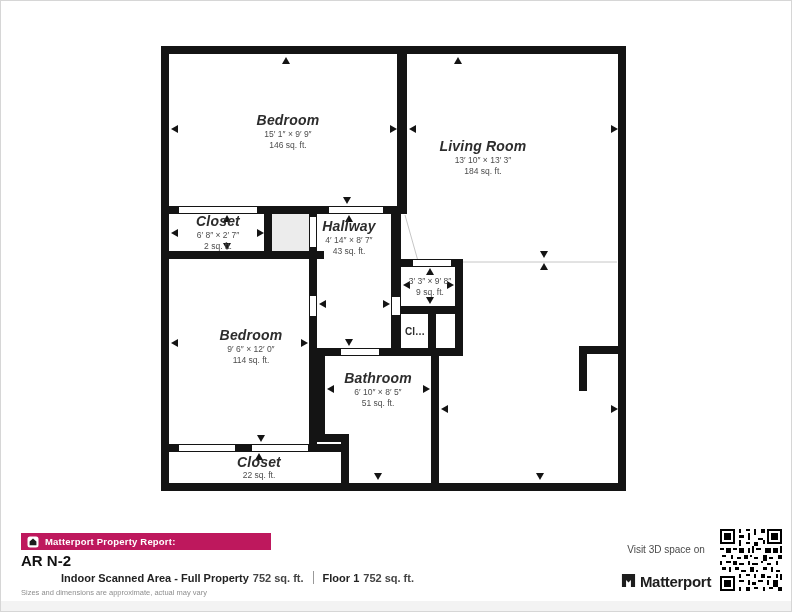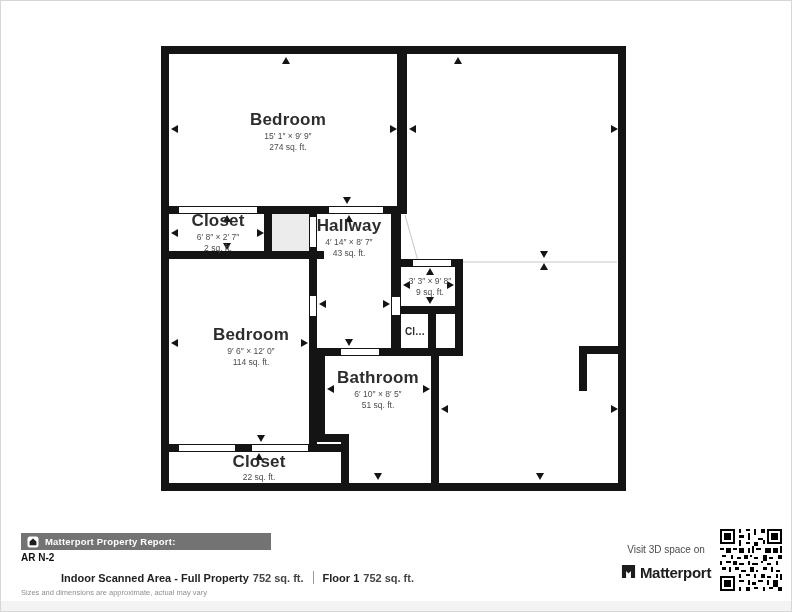--- a/index.html
+++ b/index.html
@@ -14,41 +14,41 @@
   .gap{position:absolute;background:#ffffff;box-sizing:border-box;}
   .gap.h{border-top:1.5px solid #141414;border-bottom:1.5px solid #141414;}
   .gap.v{border-left:1.5px solid #141414;border-right:1.5px solid #141414;}
   .gray-room{position:absolute;background:#ececec;}
   .ar{position:absolute;width:0;height:0;border:4px solid transparent;}
   .ar.l{border-right:7px solid #141414;border-left:0;}
   .ar.r{border-left:7px solid #141414;border-right:0;}
   .ar.u{border-bottom:7px solid #141414;border-top:0;}
   .ar.d{border-top:7px solid #141414;border-bottom:0;}
   .room-label{position:absolute;transform:translate(-50%,-50%);text-align:center;white-space:nowrap;}
-  .rn{font-weight:bold;font-size:17px;color:#2d2d2d;letter-spacing:.2px;}
+  .rn{font-weight:bold;font-size:14px;color:#2d2d2d;letter-spacing:.2px;font-style:italic;}
   .rd{font-size:8.5px;color:#4d4d4d;line-height:1.35;margin-top:1px;}
   .ra{font-size:8.5px;color:#4d4d4d;line-height:1.35;}
   .rn:empty,.rd:empty,.ra:empty{display:none;}
   .cl-label{position:absolute;transform:translate(-50%,-50%);font-weight:bold;font-size:10px;color:#2d2d2d;}
   .faint{position:absolute;left:0;top:0;pointer-events:none;}
   
   .report-bar{
-    position:absolute;left:20px;top:532px;width:250px;height:17px;background:#737373;
+    position:absolute;left:20px;top:532px;width:250px;height:17px;background:#be185d;
     display:flex;align-items:center;padding-left:6px;box-sizing:border-box;
   }
   .report-bar-title{color:#ffffff;font-size:9.5px;font-weight:bold;margin-left:6px;letter-spacing:.2px;}
-  .property-name{position:absolute;left:20px;top:551px;font-size:10px;font-weight:bold;color:#111;}
+  .property-name{position:absolute;left:20px;top:551px;font-size:15px;font-weight:bold;color:#111;}
   .stats{position:absolute;left:20px;top:570px;font-size:11px;color:#333;display:flex;align-items:center;padding-left:40px;}
   .stats .lbl{font-weight:bold;color:#222;}
   .stats .val{margin-left:4px;color:#444;font-weight:bold;}
   .stats .sep{display:inline-block;width:1px;height:13px;background:#999;margin:0 9px;}
   .disclaimer{position:absolute;left:20px;top:587px;font-size:7.5px;color:#8f8f8f;}
   .visit{position:absolute;left:608px;top:543px;width:114px;text-align:center;}
   .visit-line{font-size:10px;color:#4a4a4a;}
-  .brand-row{display:flex;justify-content:center;margin-top:9px;}
+  .brand-row{display:flex;justify-content:center;margin-top:18px;}
   .brand-name{font-size:15px;font-weight:bold;color:#1d1d1d;margin-left:4px;letter-spacing:-.3px;}
   .qr{position:absolute;left:719px;top:528px;width:62px;height:62px;}
 </style>
 </head>
 <body>
 
 <div class="canvas">
 
   <svg class="faint" width="792" height="612">
     <line x1="404" y1="214" x2="417" y2="260" stroke="#c6c6c6" stroke-width="1"></line>
@@ -118,21 +118,26 @@
       <div class="ar d" style="left: 373px; top: 472px;"></div>
       <div class="ar l" style="left: 440px; top: 404px;"></div>
       <div class="ar r" style="left: 610px; top: 404px;"></div>
       <div class="ar d" style="left: 535px; top: 472px;"></div>
       <div class="ar u" style="left: 254px; top: 452px;"></div>
     </div>
 
   <div class="room-label" style="left:287px;top:131px">
     <div class="rn">Bedroom</div>
     <div class="rd">15′ 1″ × 9′ 9″</div>
-    <div class="ra">274 sq. ft.</div>
+    <div class="ra">146 sq. ft.</div>
+  </div>
+  <div class="room-label" style="left:482px;top:157px">
+    <div class="rn">Living Room</div>
+    <div class="rd">13′ 10″ × 13′ 3″</div>
+    <div class="ra">184 sq. ft.</div>
   </div>
   <div class="room-label" style="left:217px;top:232px">
     <div class="rn">Closet</div>
     <div class="rd">6′ 8″ × 2′ 7″</div>
     <div class="ra">2 sq. ft.</div>
   </div>
   <div class="room-label" style="left:348px;top:237px">
     <div class="rn">Hallway</div>
     <div class="rd">4′ 14″ × 8′ 7″</div>
     <div class="ra">43 sq. ft.</div>

